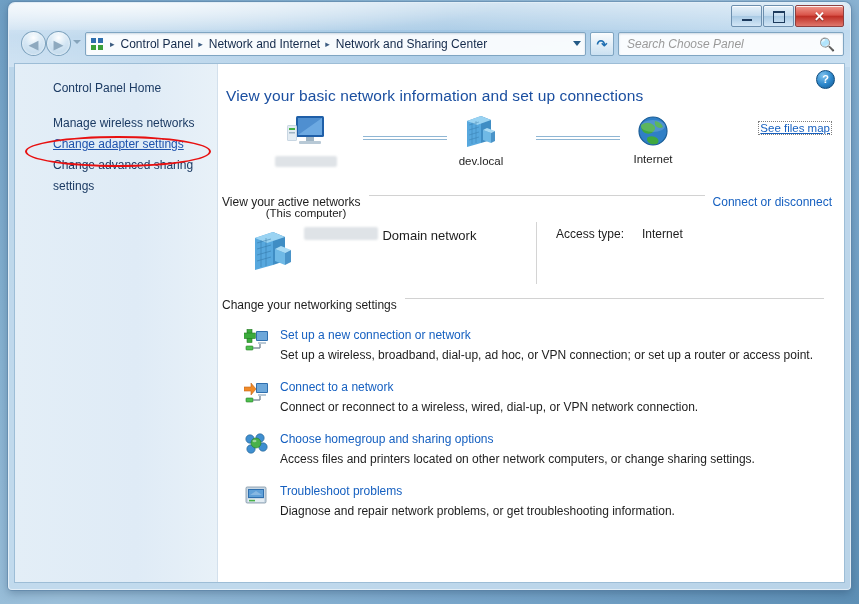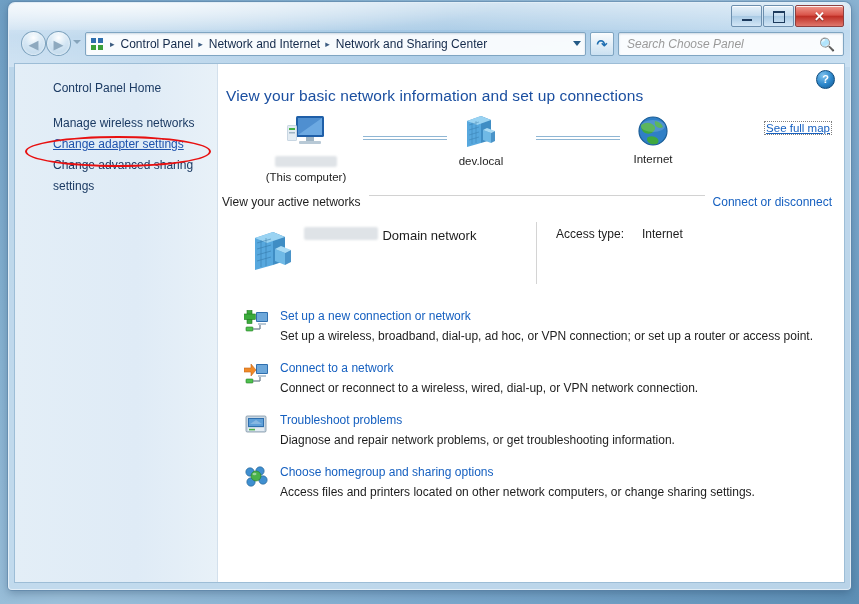--- a/index.html
+++ b/index.html
@@ -174,21 +174,21 @@
   h1#pagetitle{
     margin: 0; padding: 23px 0 0 8px;
     font-size: 15.5px; font-weight: normal; color: #1b4fa0;
     letter-spacing: 0.1px;
   }
 
   
   #netmap{ position:relative; height: 86px; margin-top: 4px;}
   .node{ position:absolute; text-align:center; width: 120px; }
   .nodelabel{ font-size:11.5px; color:#1d1d1d; margin-top:1px; line-height:13px;}
-  .nodelabel .sub{ display:block;}
+  .nodelabel .sub{ display:block;margin-top:36px;}
   .redact{
     display:inline-block; background:#dfe3e7; border-radius:2px;
     filter: blur(1.2px);
     color: transparent; height: 11px;
   }
   .maplink{ position:absolute; height: 2px; }
   .maplink i{ display:block; height:1px; background:#8fb6d4; }
   .maplink i:first-child{ margin-bottom:2px;}
   #fullmap{
     position:absolute; right: 12px; top: 12px;
@@ -306,21 +306,21 @@
     </div>
 
     <div id="content">
 
       <div id="helpicon">?</div>
 
       <h1 id="pagetitle">View your basic network information and set up connections</h1>
 
       <div id="netmap">
 
-        <span id="fullmap">See full map</span>
+        <span id="fullmap">See files map</span>
 
         <div class="node" style="left:28px; top:4px;">
           <span>
             <svg width="44" height="40" viewBox="0 0 44 40" style="margin:0 auto;">
               <rect x="12" y="3" width="28" height="21" rx="1.5" fill="#1f5fa8"></rect>
               <rect x="14" y="5" width="24" height="17" fill="#4f8fd0"></rect>
               <polygon points="14,22 38,5 38,22" fill="#76b2e8" opacity="0.75"></polygon>
               <rect x="22" y="24" width="8" height="4" fill="#9fb4c4"></rect>
               <rect x="15" y="28" width="22" height="3" rx="1" fill="#b8c9d6"></rect>
               <rect x="3" y="12" width="10" height="16" rx="1.5" fill="#c8d6e2"></rect>
@@ -421,20 +421,24 @@
             <tbody>
                 <tr>
               <td class="k">Access type:</td>
               <td>Internet</td>
             </tr>
           </tbody>
             </table>
         </div>
       </div>
 
+      <div class="secthead">
+        <span class="t">Change your networking settings</span>
+        <span class="rule"></span>
+      </div>
 
       <div id="settings">
 
         <div class="setrow">
           <span class="ico">
             <svg width="26" height="24" viewBox="0 0 26 24">
               <rect x="12" y="2" width="12" height="10" rx="1" fill="#2f6fae"></rect>
               <rect x="13" y="3" width="10" height="8" fill="#6ea8da"></rect>
               <rect x="14" y="13" width="8" height="2" fill="#b9c9d6"></rect>
               <polygon points="2,2 6,2 6,6 10,6 10,10 6,10 6,14 2,14 2,10 -2,10" fill="none"></polygon>
@@ -463,43 +467,43 @@
               <line x1="16" y1="19" x2="16" y2="15" stroke="#7a8c99" stroke-width="1.4"></line>
             </svg>
           </span>
           <span class="lnk">Connect to a network</span>
           <span class="desc">Connect or reconnect to a wireless, wired, dial-up, or VPN network connection.</span>
         </div>
 
         <div class="setrow">
           <span class="ico">
             <svg width="26" height="24" viewBox="0 0 26 24">
+              <circle cx="6" cy="6" r="4.2" fill="#3f8fd0" stroke="#23608f" stroke-width="0.6"></circle>
+              <circle cx="16" cy="5" r="4.2" fill="#3f8fd0" stroke="#23608f" stroke-width="0.6"></circle>
+              <circle cx="19" cy="14" r="4.2" fill="#3f8fd0" stroke="#23608f" stroke-width="0.6"></circle>
+              <circle cx="7" cy="16" r="4.2" fill="#3f8fd0" stroke="#23608f" stroke-width="0.6"></circle>
+              <circle cx="12" cy="10" r="5" fill="#49b149" stroke="#237a23" stroke-width="0.6"></circle>
+              <ellipse cx="10.5" cy="8" rx="2" ry="1.3" fill="#ffffff" opacity="0.45"></ellipse>
+            </svg>
+          </span>
+          <span class="lnk">Choose homegroup and sharing options</span>
+          <span class="desc">Access files and printers located on other network computers, or change sharing settings.</span>
+        </div>
+
+        <div class="setrow">
+          <span class="ico">
+            <svg width="26" height="24" viewBox="0 0 26 24">
               <rect x="2" y="2" width="20" height="16" rx="1.2" fill="#c9d8e4" stroke="#7e93a3" stroke-width="0.8"></rect>
               <rect x="4" y="4" width="16" height="9" fill="#2f6fae"></rect>
               <rect x="5" y="5" width="14" height="7" fill="#5fa0d8"></rect>
               <rect x="4" y="14" width="16" height="3" fill="#e3ecf3"></rect>
               <rect x="5" y="14.8" width="6" height="1.6" fill="#49b149"></rect>
               <polygon points="6,10 12,6 18,10" fill="#ffffff" opacity="0.25"></polygon>
             </svg>
           </span>
           <span class="lnk">Troubleshoot problems</span>
           <span class="desc">Diagnose and repair network problems, or get troubleshooting information.</span>
         </div>
 
-        <div class="setrow">
-          <span class="ico">
-            <svg width="26" height="24" viewBox="0 0 26 24">
-              <circle cx="6" cy="6" r="4.2" fill="#3f8fd0" stroke="#23608f" stroke-width="0.6"></circle>
-              <circle cx="16" cy="5" r="4.2" fill="#3f8fd0" stroke="#23608f" stroke-width="0.6"></circle>
-              <circle cx="19" cy="14" r="4.2" fill="#3f8fd0" stroke="#23608f" stroke-width="0.6"></circle>
-              <circle cx="7" cy="16" r="4.2" fill="#3f8fd0" stroke="#23608f" stroke-width="0.6"></circle>
-              <circle cx="12" cy="10" r="5" fill="#49b149" stroke="#237a23" stroke-width="0.6"></circle>
-              <ellipse cx="10.5" cy="8" rx="2" ry="1.3" fill="#ffffff" opacity="0.45"></ellipse>
-            </svg>
-          </span>
-          <span class="lnk">Choose homegroup and sharing options</span>
-          <span class="desc">Access files and printers located on other network computers, or change sharing settings.</span>
-        </div>
-
       </div>
     </div>
   </div>
 </div>
 
 </body></html>

